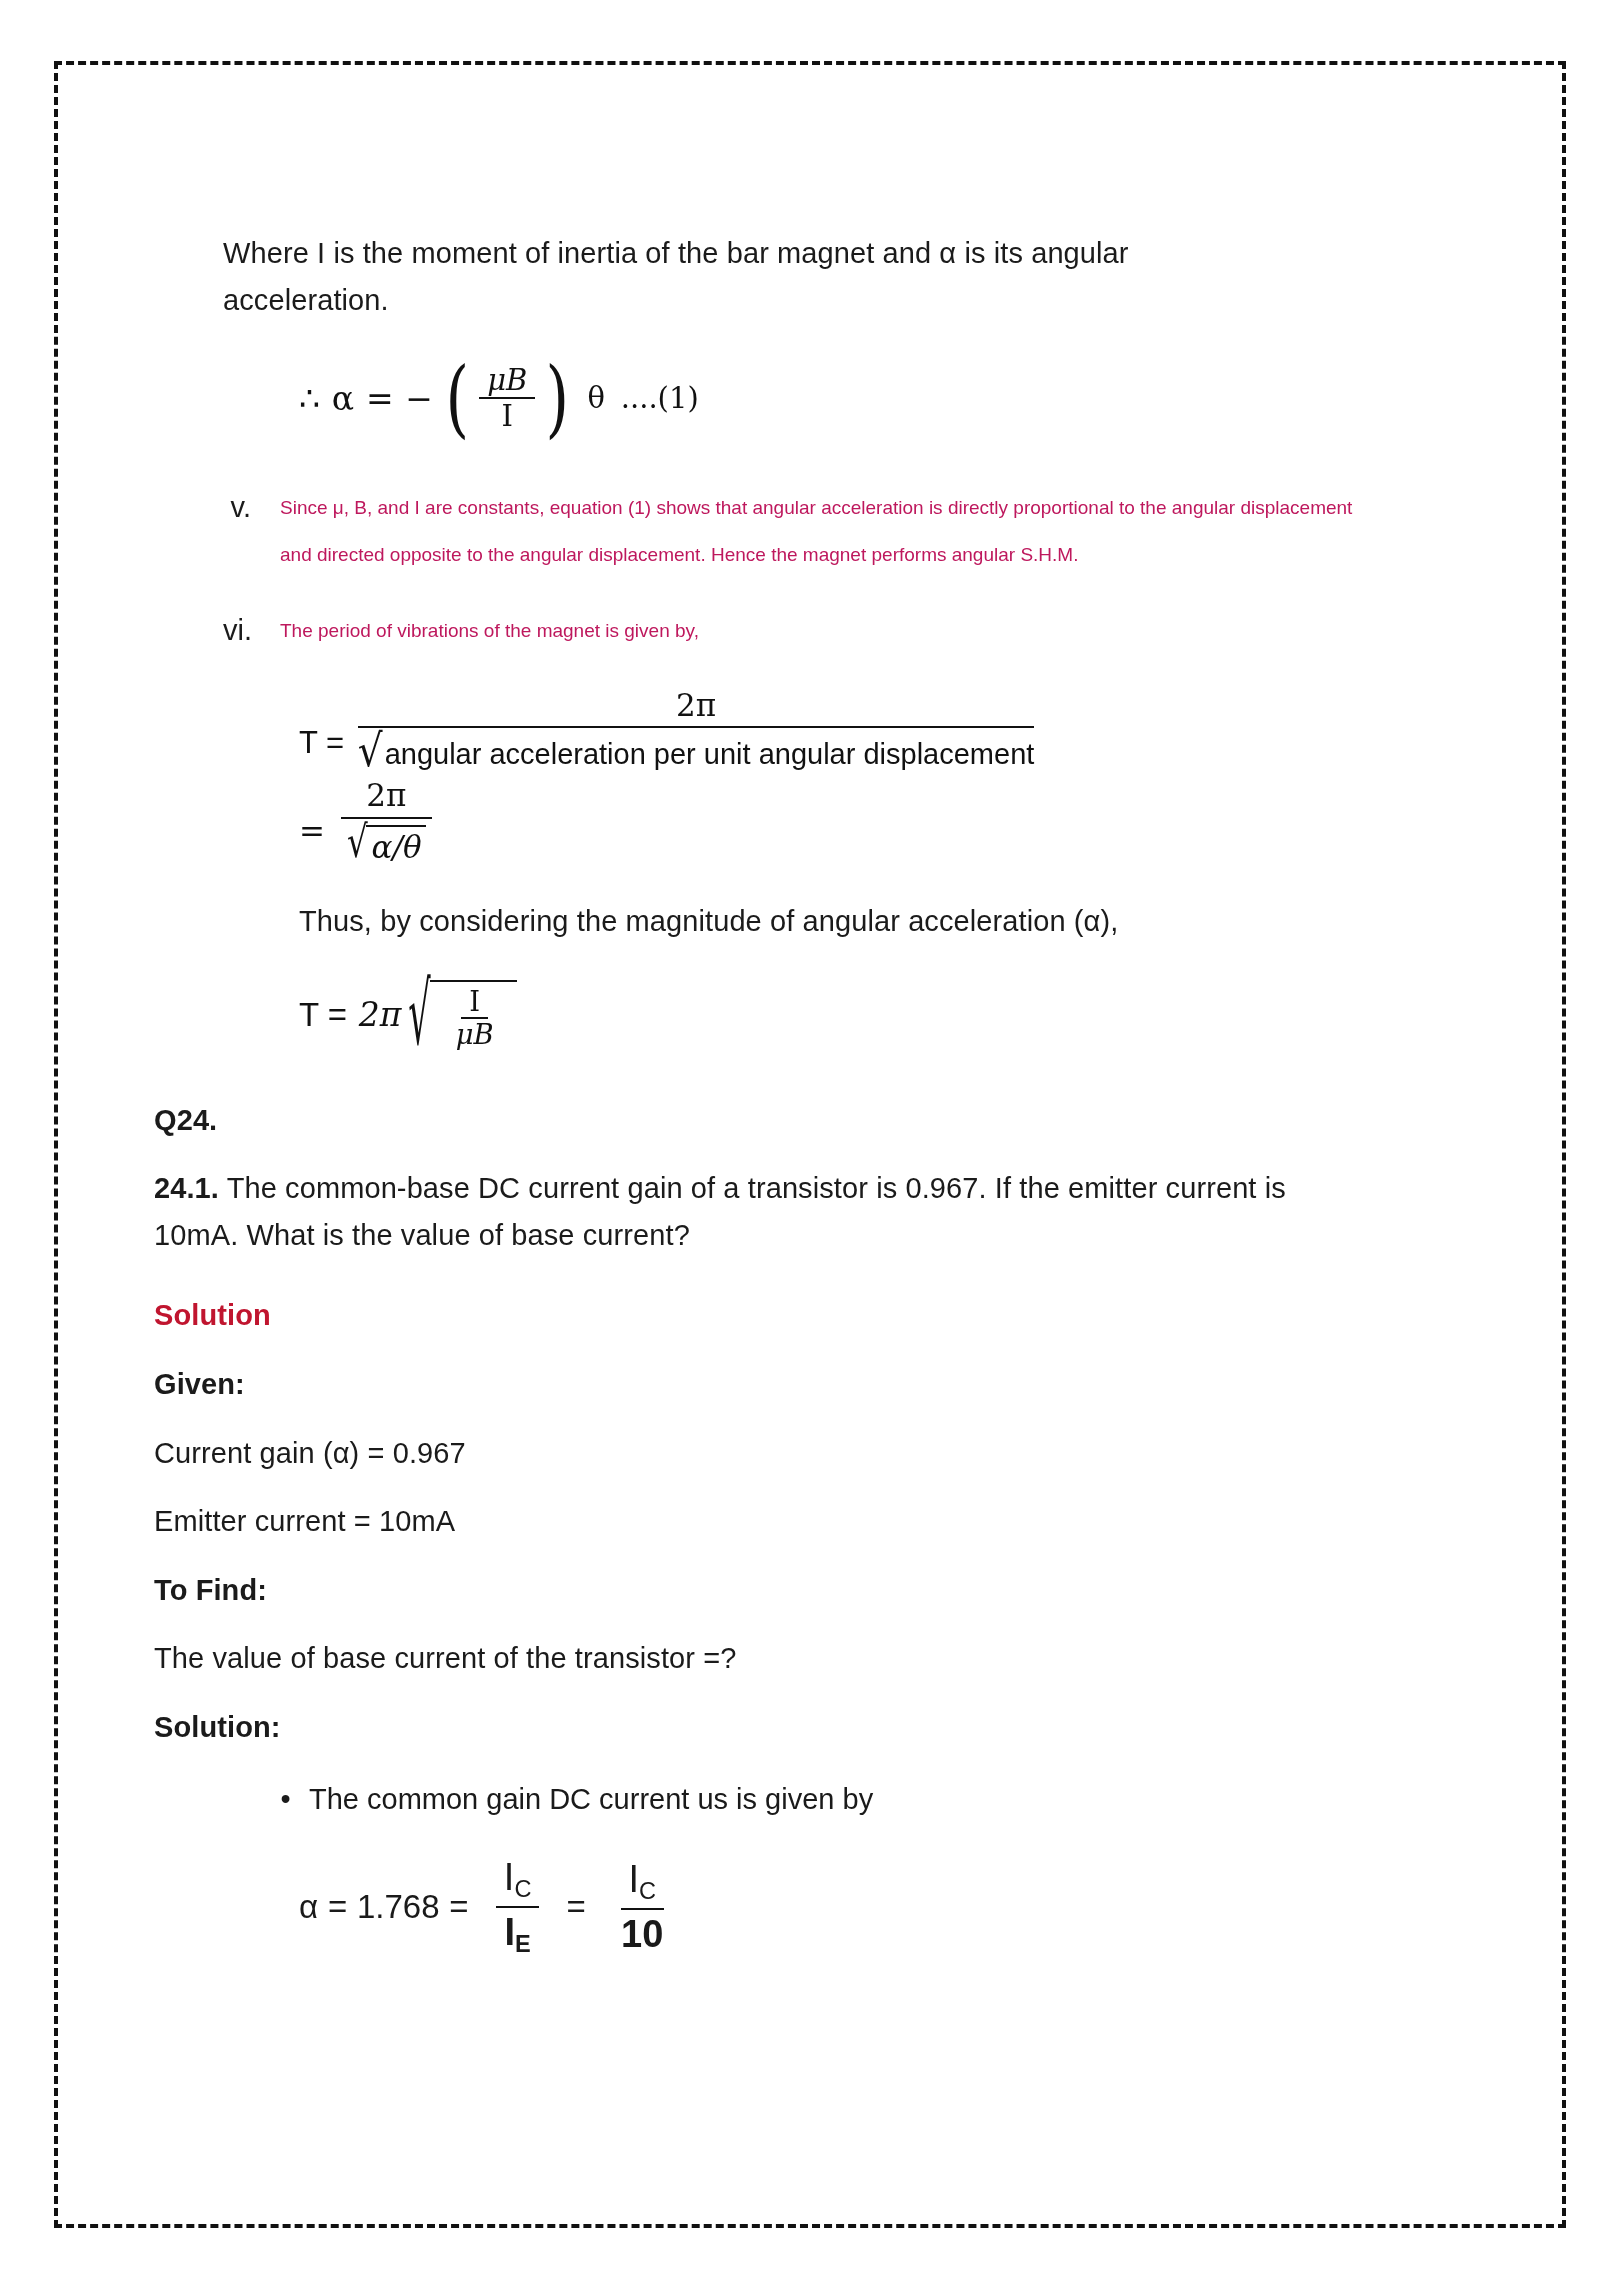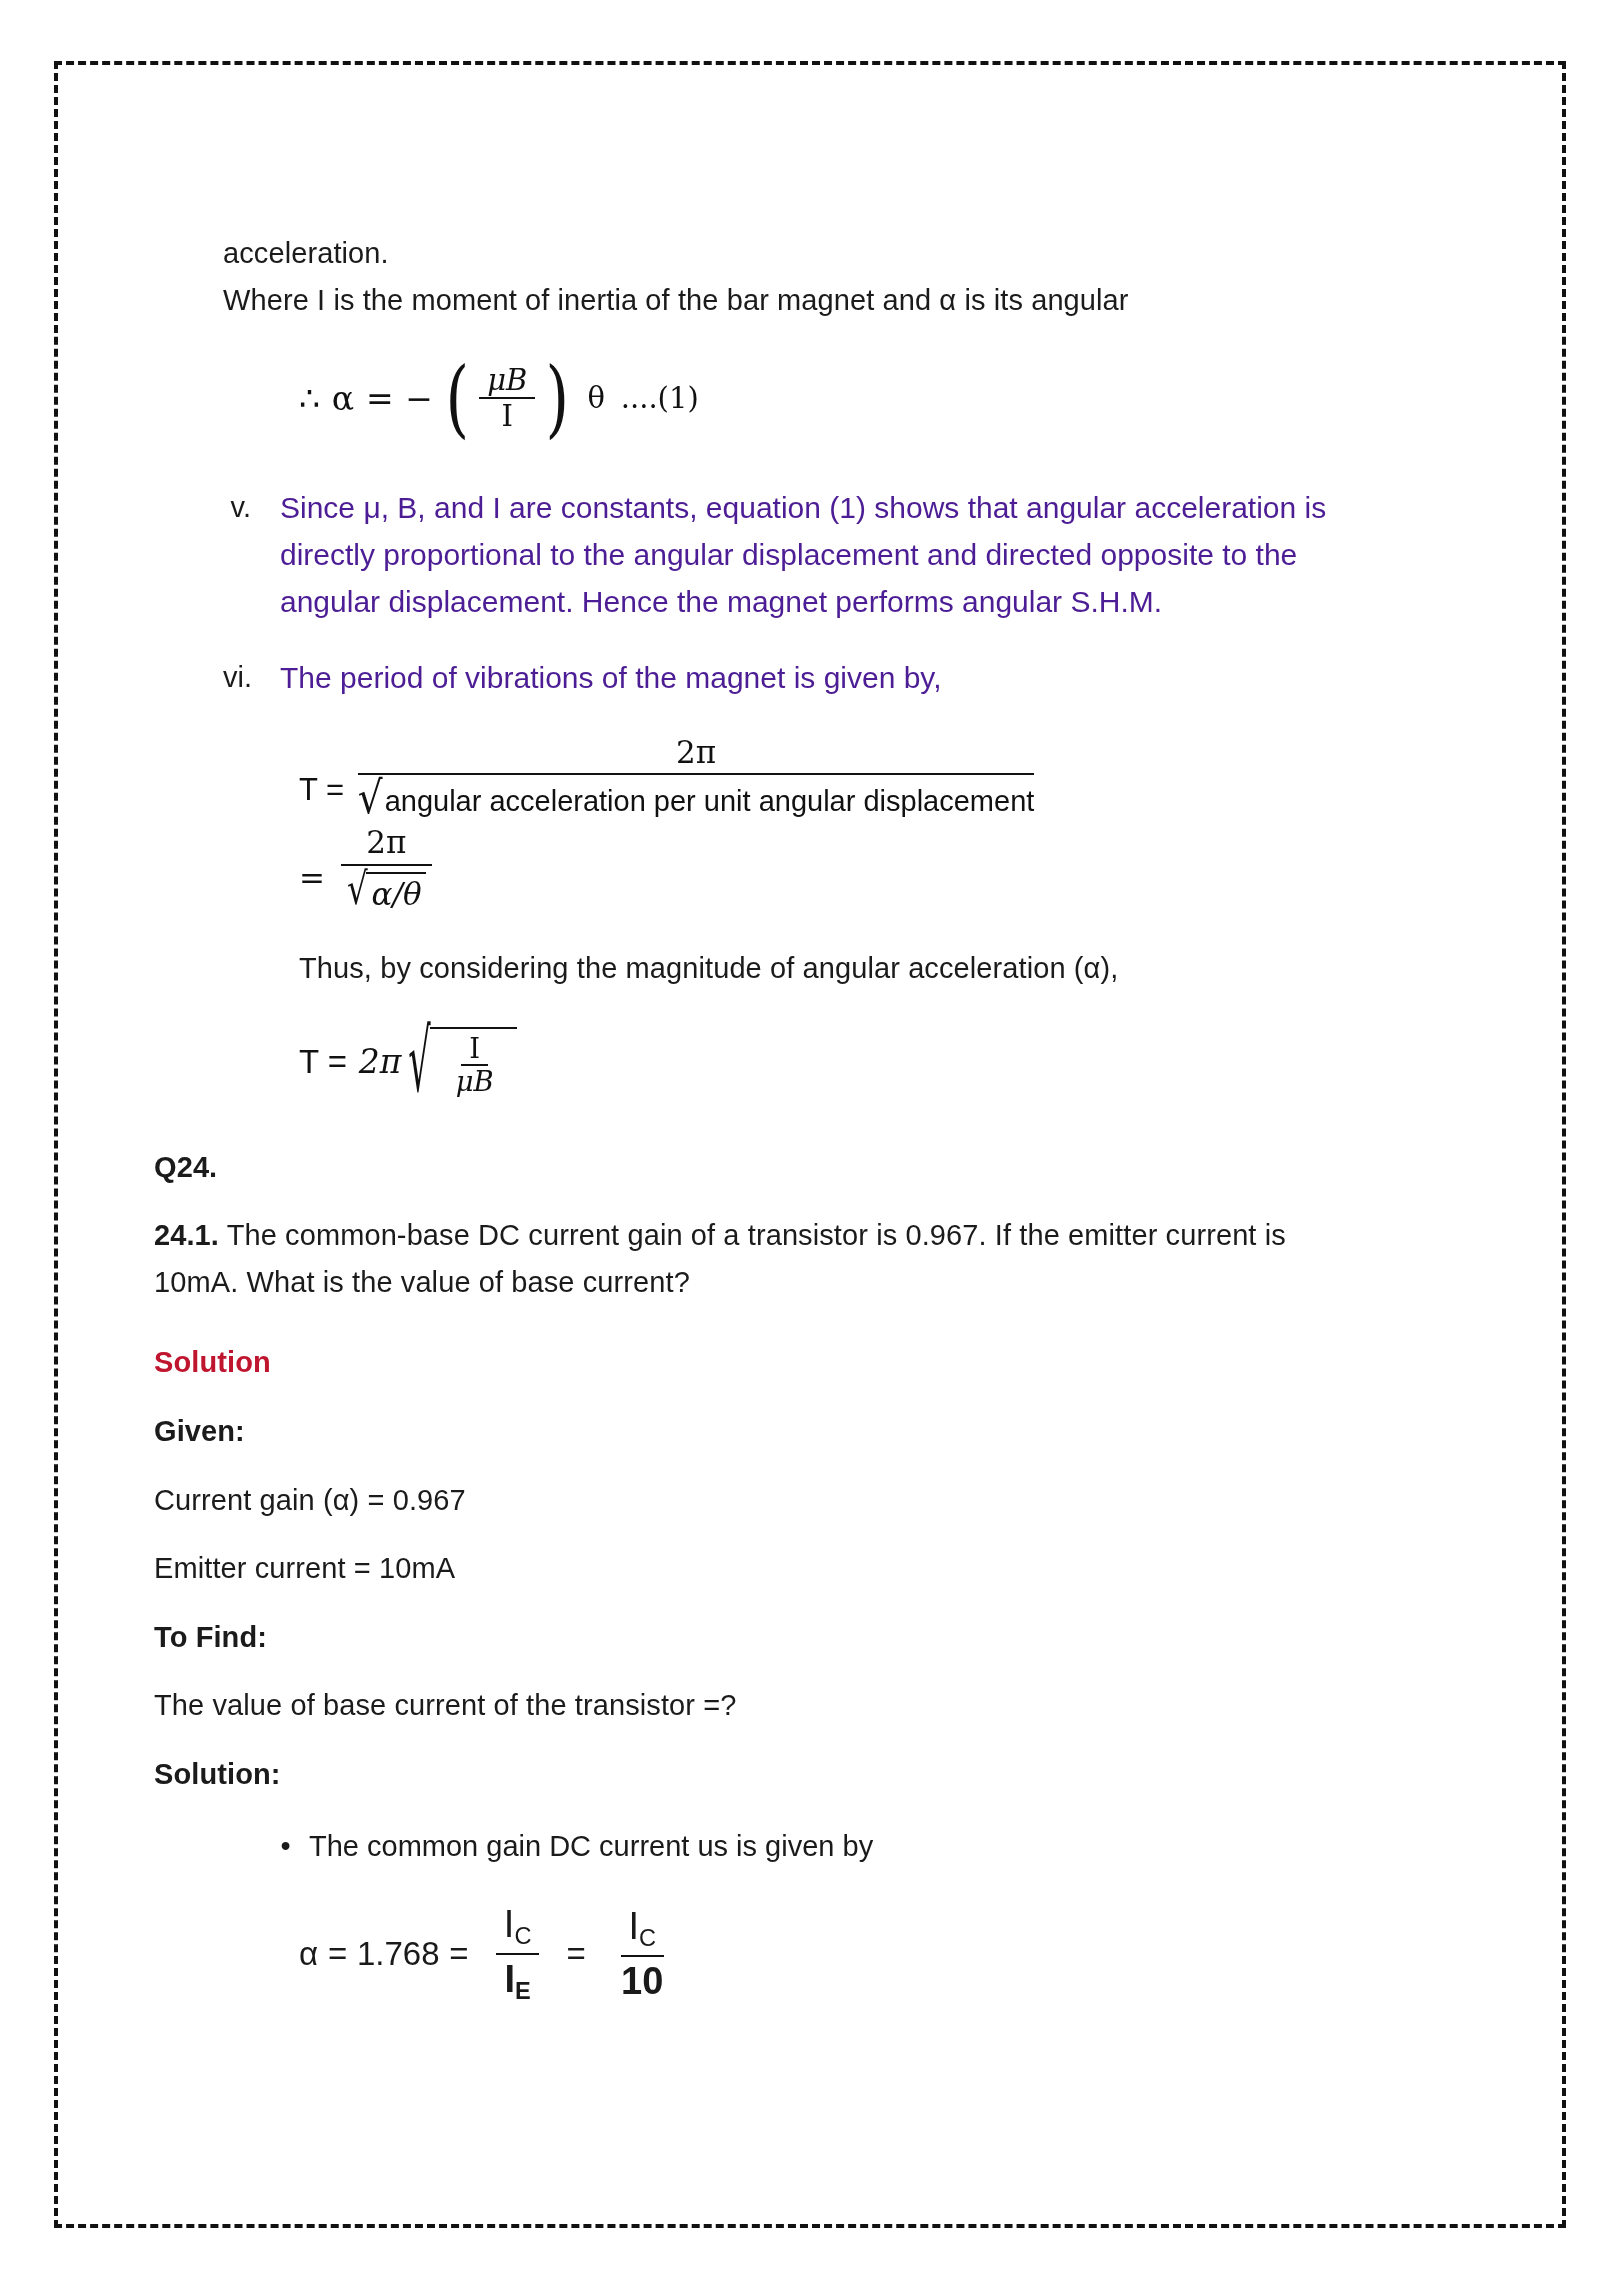--- a/index.html
+++ b/index.html
@@ -69,23 +69,23 @@
     flex: 0 0 57px;
     font-size: 29px;
     line-height: 47px;
     text-align: right;
     padding-right: 29px;
     box-sizing: border-box;
     color: #1b1b1b;
   }
   .roman-body {
     flex: 1 1 auto;
-    font-size: 30px;
+    font-size: 19px;
     line-height: 47px;
-    color: #4c1d95;
+    color: #be185d;
   }
 
   
   .bullet-item {
     display: flex;
     align-items: flex-start;
     margin-top: 25.5px;
     margin-left: 39px;
   }
   .bullet-dot {
@@ -270,22 +270,22 @@
 </head>
 <body>
 
 <div class="page">
 
   <div class="dashed-frame"></div>
 
   <div class="content">
 
     <div class="para">
+      <div>Where I is the moment of inertia of the bar magnet and α is its angular</div>
       <div>acceleration.</div>
-      <div>Where I is the moment of inertia of the bar magnet and α is its angular</div>
     </div>
 
     <div class="math mrow" id="eq-alpha">
       <span class="mupright">∴</span>
       <span style="width:11.8px"></span>
       <span class="mupright">α</span>
       <span style="width:11.8px"></span>
       <span class="mupright">=</span>
       <span style="width:11.8px"></span>
       <span class="mupright">−</span>

